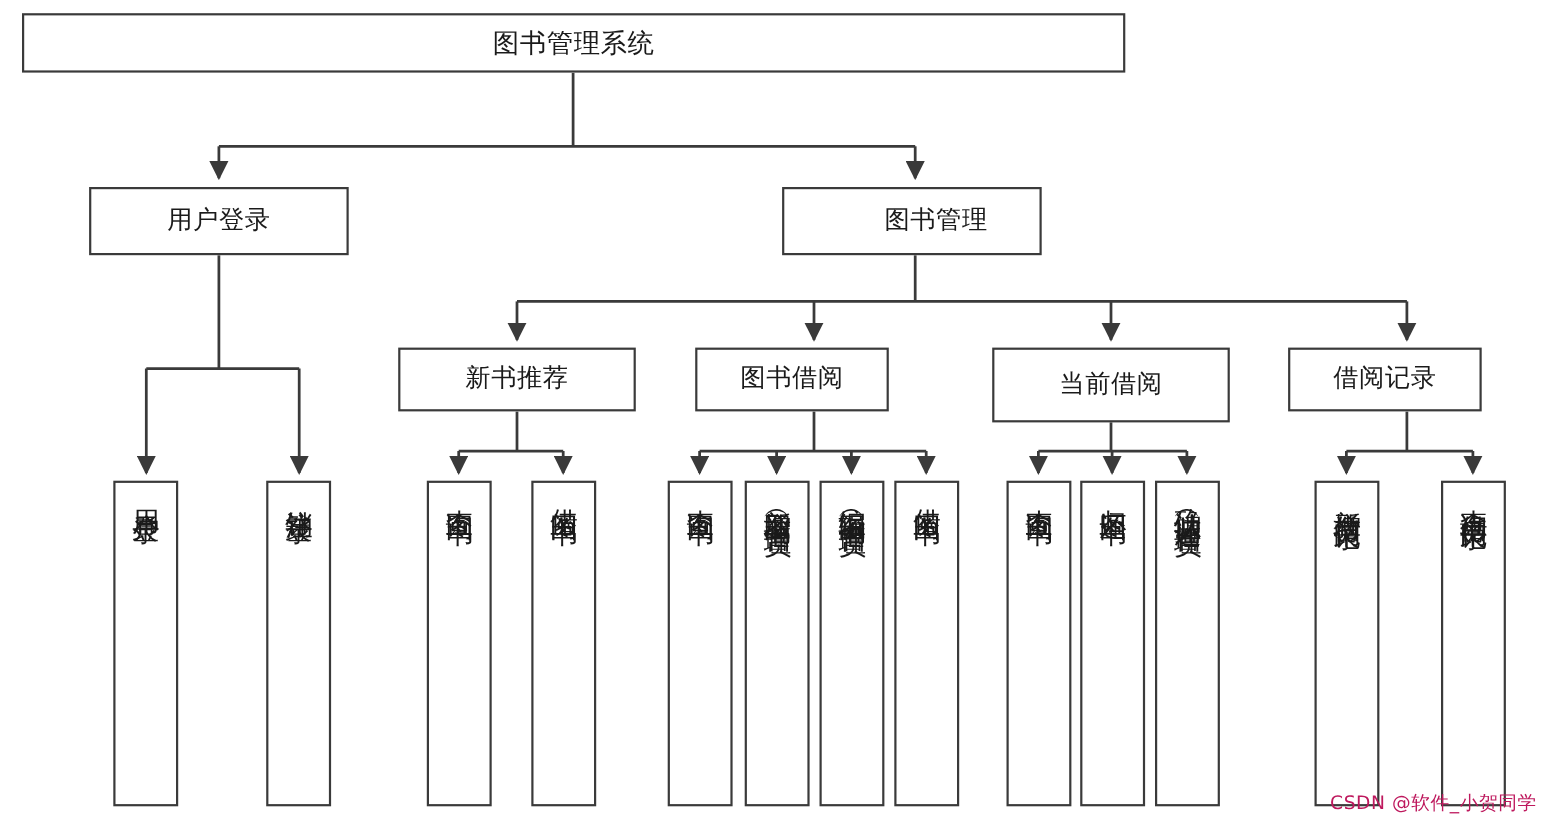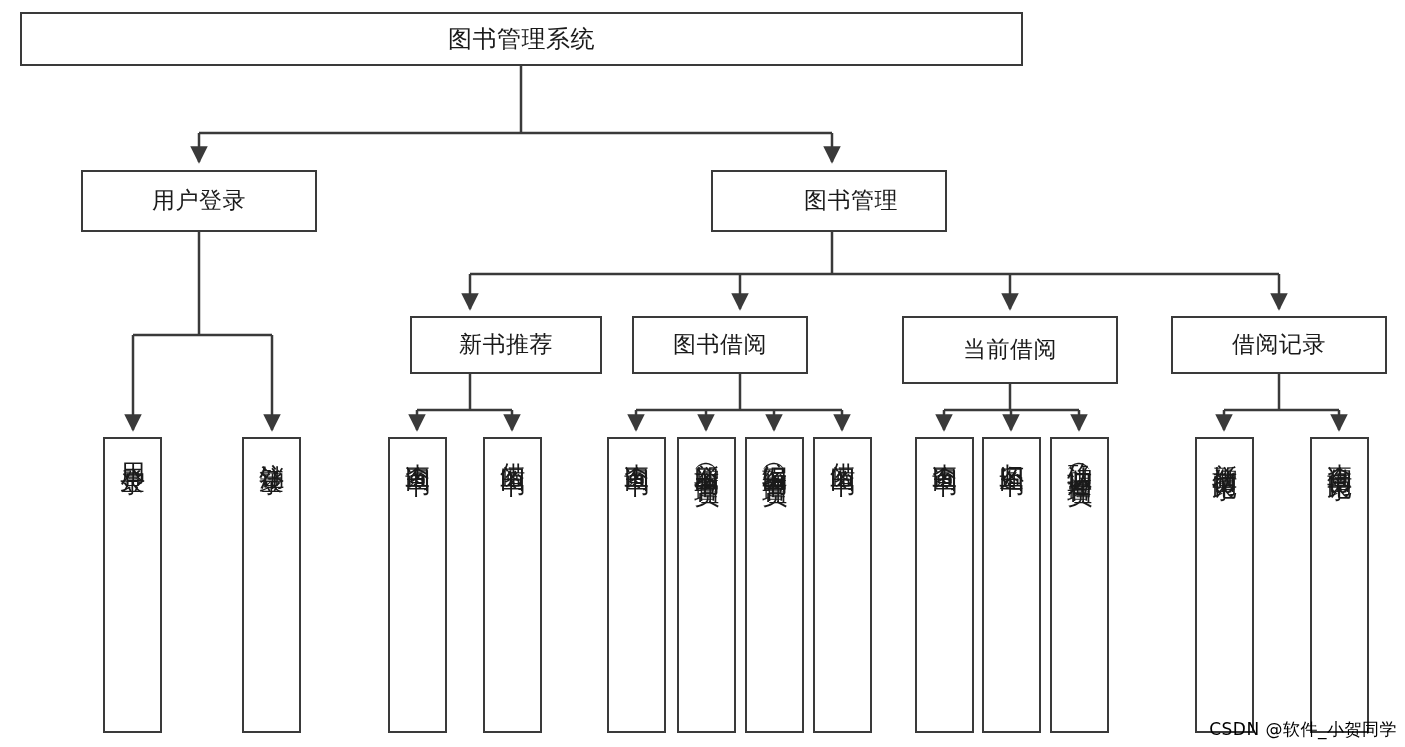--- a/index.html
+++ b/index.html
@@ -60,21 +60,21 @@
     line-height: 1.18;
     letter-spacing: 3px;
     white-space: nowrap;
     margin-top: 4px;
   }
   .watermark {
     position: absolute;
     right: 8px;
     bottom: 6px;
     font-size: 17px;
-    color: #000000;
+    color: #be185d;
     letter-spacing: 0.5px;
     white-space: nowrap;
     user-select: none;
   }
 </style>
 </head>
 <body>
 
 <div id="canvas">
 
@@ -132,30 +132,30 @@
     <span class="label">图书管理系统</span>
   </div>
 
   <div class="node h" style="left:81px; top:170px; width:236px; height:62px;">
     <span class="label">用户登录</span>
   </div>
   <div class="node h" style="left:711px; top:170px; width:236px; height:62px;padding-left:44px;">
     <span class="label">图书管理</span>
   </div>
 
-  <div class="node h" style="left:362px; top:316px; width:192px; height:58px;margin-left:48px;">
+  <div class="node h" style="left:362px; top:316px; width:216px; height:58px;">
     <span class="label">新书推荐</span>
   </div>
   <div class="node h" style="left:632px; top:316px; width:176px; height:58px;">
     <span class="label">图书借阅</span>
   </div>
   <div class="node h" style="left:902px; top:316px; width:216px; height:68px;">
     <span class="label">当前借阅</span>
   </div>
-  <div class="node h" style="left:1171px; top:316px; width:216px; height:58px;">
+  <div class="node h" style="left:1171px; top:316px; width:176px; height:58px;">
     <span class="label">借阅记录</span>
   </div>
 
   <div class="node v" style="left:103px; top:437px; width:59px; height:296px;">
     <span class="label">用户登录</span>
   </div>
   <div class="node v" style="left:242px; top:437px; width:59px; height:296px;">
     <span class="label">注销登录</span>
   </div>
 

